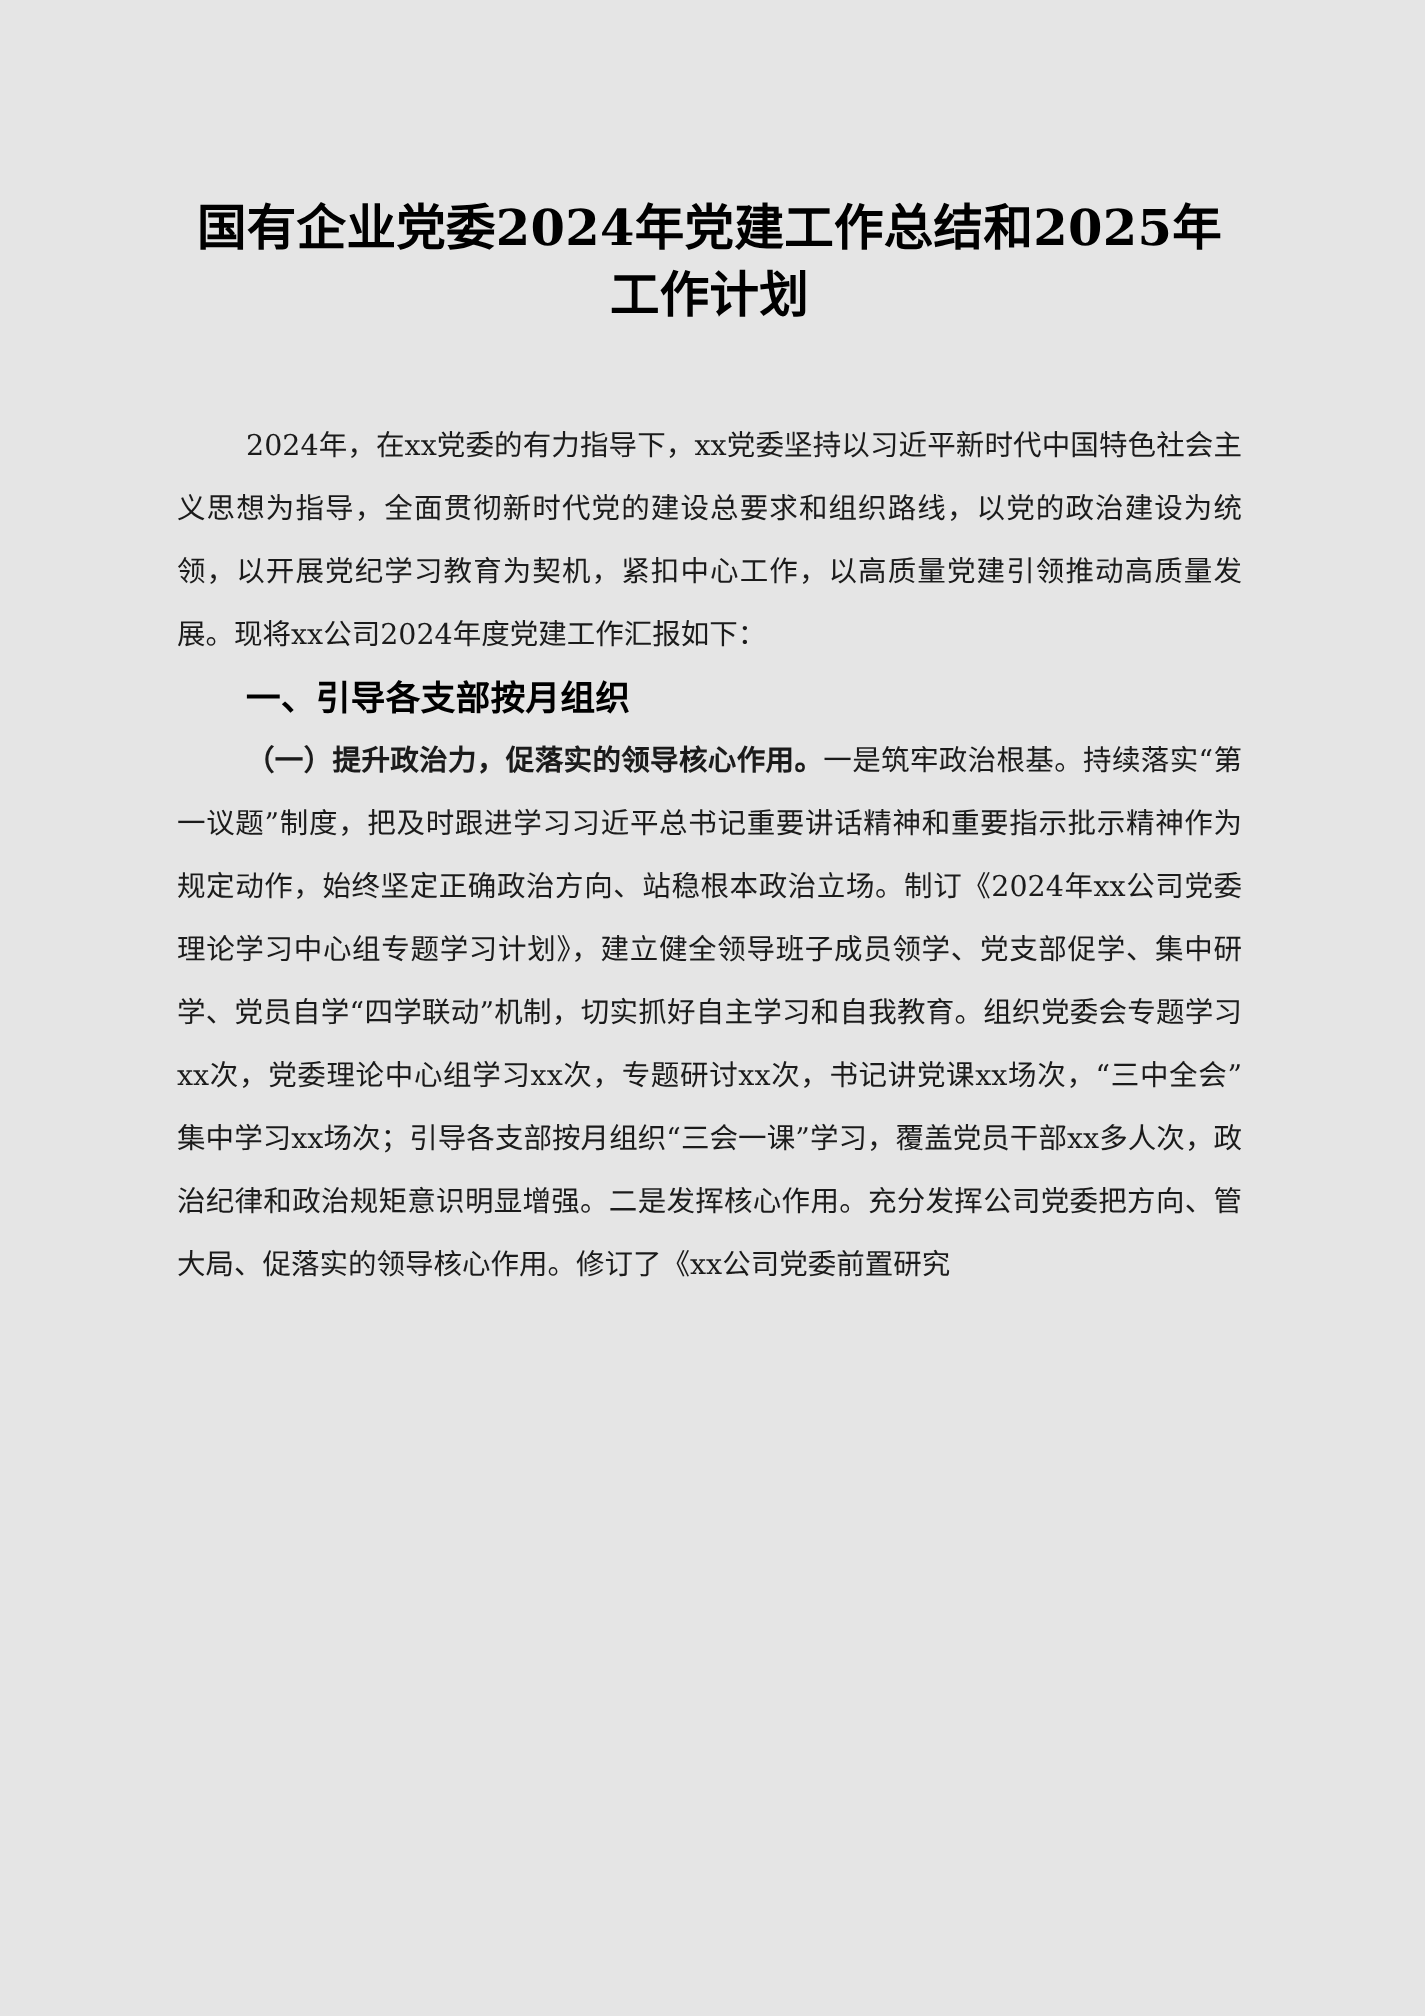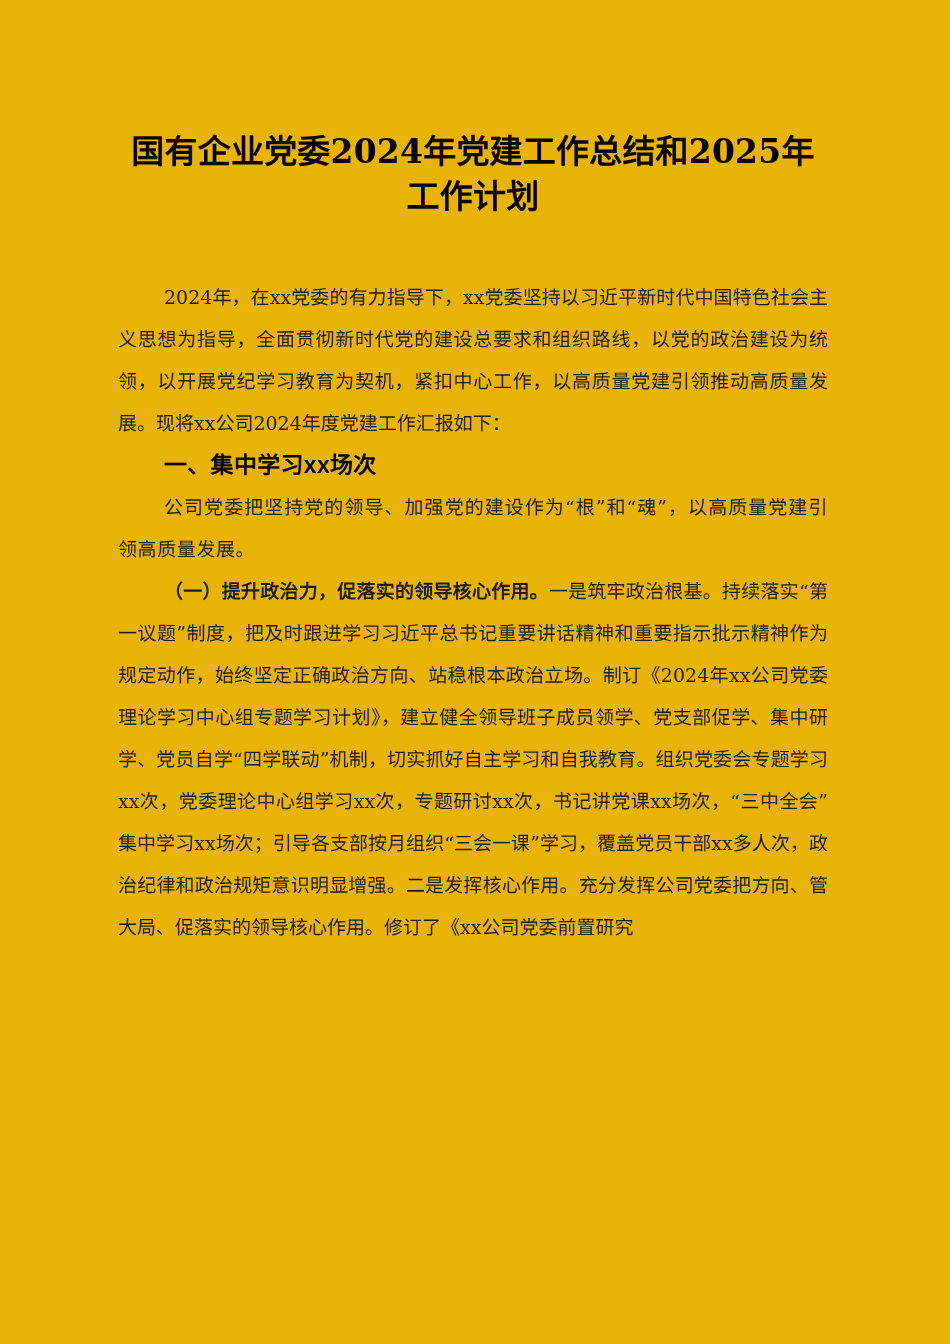--- a/index.html
+++ b/index.html
@@ -6,21 +6,21 @@
   html, body {
     margin: 0;
     padding: 0;
     background: #ffffff;
   }
   .page {
     position: relative;
     width: 950px;
     height: 1344px;
     margin: 0 auto;
-    background: #eab308;
+    background: #e5e5e5;
     overflow: hidden;
     box-sizing: border-box;
   }
   .content {
     position: absolute;
     left: 118px;
     top: 0;
     width: 710px;
   }
 
@@ -87,20 +87,19 @@
 
 <div class="page">
   <div class="content">
 
     <h1 class="doc-title">国有企业党委2024年党建工作总结和2025年工作计划</h1>
 
     <div class="spacer-title-body"></div>
 
     <p class="para">2024年，在xx党委的有力指导下，xx党委坚持以习近平新时代中国特色社会主义思想为指导，全面贯彻新时代党的建设总要求和组织路线，以党的政治建设为统领，以开展党纪学习教育为契机，紧扣中心工作，以高质量党建引领推动高质量发展。现将xx公司2024年度党建工作汇报如下：</p>
 
-    <h2 class="section-heading">一、集中学习xx场次</h2>
+    <h2 class="section-heading">一、引导各支部按月组织</h2>
 
-    <p class="para wide">公司党委把坚持党的领导、加强党的建设作为“根”和“魂”，以高质量党建引领高质量发展。</p>
 
     <p class="para"><span class="b">（一）提升政治力，促落实的领导核心作用。</span><span>一是筑牢政治根基。持续落实“第一议题”制度，把及时跟进学习习近平总书记重要讲话精神和重要指示批示精神作为规定动作，始终坚定正确政治方向、站稳根本政治立场。制订《2024年xx公司党委理论学习中心组专题学习计划》，建立健全领导班子成员领学、党支部促学、集中研学、党员自学“四学联动”机制，切实抓好自主学习和自我教育。组织党委会专题学习xx次，党委理论中心组学习xx次，专题研讨xx次，书记讲党课xx场次，“三中全会”集中学习xx场次；引导各支部按月组织“三会一课”学习，覆盖党员干部xx多人次，政治纪律和政治规矩意识明显增强。二是发挥核心作用。充分发挥公司党委把方向、管大局、促落实的领导核心作用。修订了《xx公司党委前置研究</span></p>
 
   </div>
 </div>
 
 </body></html>

